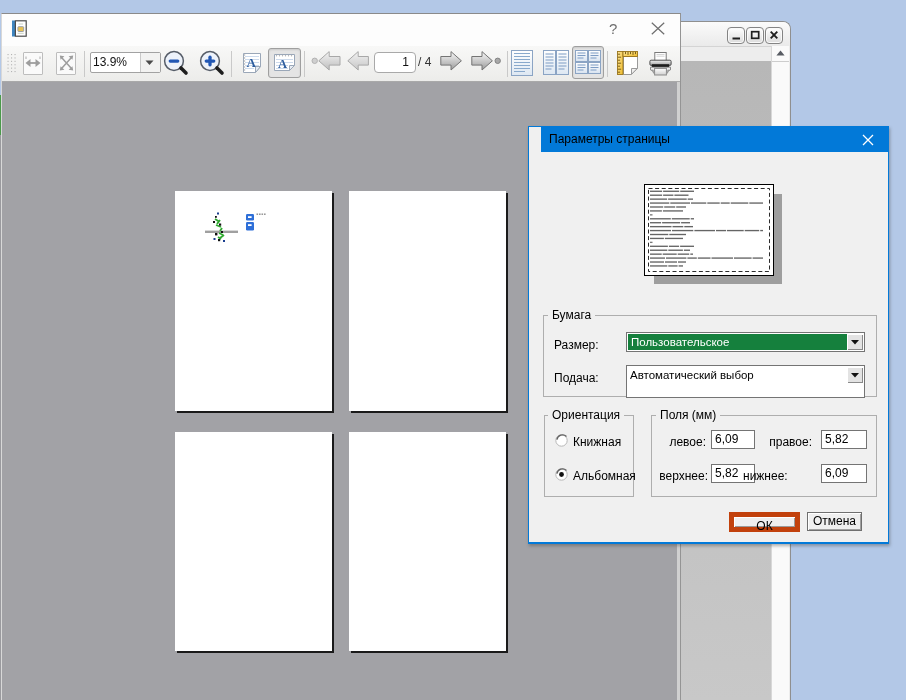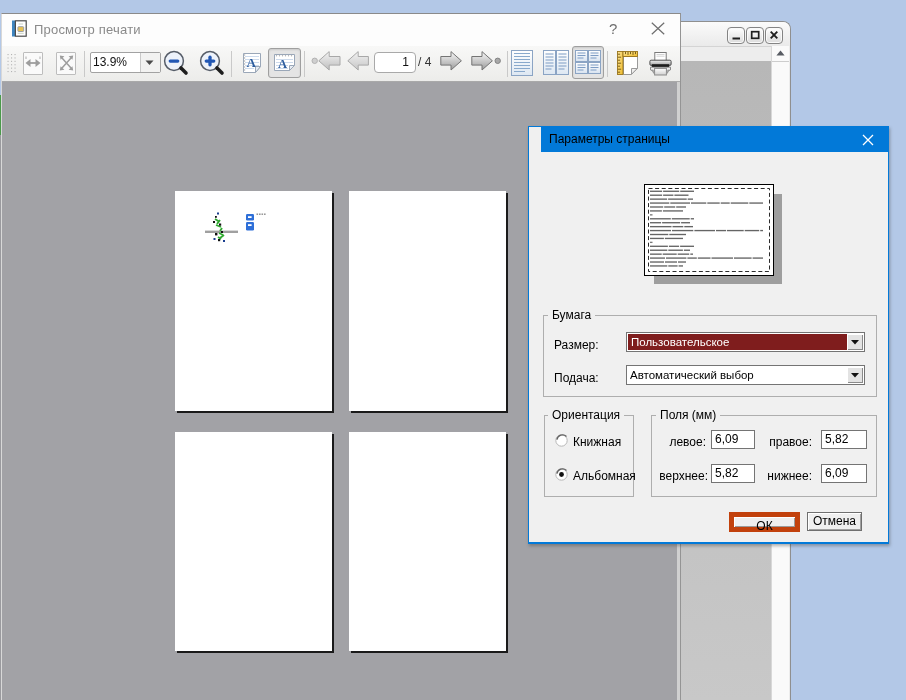--- a/index.html
+++ b/index.html
@@ -110,21 +110,20 @@
         </g>
       </svg>
     </div>
 
     <svg class="abs" style="left:10px;top:6px;" width="15" height="17">
       <rect x="0" y="0.5" width="3.2" height="16" fill="#3e85c0"></rect>
       <rect x="3.4" y="0.8" width="10.8" height="15.4" fill="#fff" stroke="#4a4a4a" stroke-width="1.2"></rect>
       <rect x="5.9" y="6.7" width="5.8" height="4.8" rx="0.8" fill="#e8c252" stroke="#9299a8" stroke-width="0.9"></rect>
       <path d="M6.6 4h4.5M5.7 13.3h6" stroke="#bcc8b4" stroke-width="0.8"></path>
     </svg>
-    <div class="abs" style="left:32px;top:0;height:32px;line-height:32px;font-size:13px;color:#8a8a8a;letter-spacing:0.2px;">Просмотр печати</div>
     <div class="abs" style="left:607px;top:0;height:32px;line-height:30px;font-size:15px;color:#6f6f6f;">?</div>
     <svg class="abs" style="left:649px;top:8px;" width="14" height="13">
         <path d="M0.8 0.8l12.4 11.4M13.2 0.8L0.8 12.2" stroke="#6e6e6e" stroke-width="1.2"></path>
       </svg>
 
     <svg class="abs" style="left:5px;top:39.5px;" width="10" height="19">
       <g fill="#b4b4b4">
           <rect x="0.5" y="0" width="1.1" height="1.1"></rect>
           <rect x="4" y="0" width="1.1" height="1.1"></rect>
           <rect x="7.5" y="0" width="1.1" height="1.1"></rect>
@@ -421,27 +420,27 @@
       <rect x="30.0" y="73.34" width="8.0" height="1.35" fill="#3f3f3f" opacity="0.8"></rect>
       <rect x="2.0" y="77.27" width="17.3" height="1.35" fill="#3f3f3f" opacity="0.8"></rect>
       <rect x="20.3" y="77.27" width="9.3" height="1.35" fill="#3f3f3f" opacity="0.8"></rect>
       <rect x="30.6" y="77.27" width="4.4" height="1.35" fill="#3f3f3f" opacity="0.8"></rect>
     </svg>
 
     <div class="grp" style="left:14px;top:188px;width:334px;height:82px;"></div>
     <div class="grplabel" style="left:19px;top:182px;">Бумага</div>
     <div class="lbl" style="left:25px;top:211px;">Размер:</div>
     <div class="field" style="left:97px;top:205px;width:239px;height:20px;"></div>
-    <div class="abs" style="left:99px;top:207px;width:218px;height:16px;background:#7f1d1d;color:#fff;font-size:11.5px;line-height:16px;padding-left:3px;">Пользовательское</div>
+    <div class="abs" style="left:99px;top:207px;width:218px;height:16px;background:#15803d;color:#fff;font-size:11.5px;line-height:16px;padding-left:3px;">Пользовательское</div>
     <div class="abs" style="left:318px;top:207px;width:16px;height:16px;background:#e3e3e3;box-shadow:inset 1px 1px 0 #fff,inset -1px -1px 0 #8a8a8a;"></div>
     <svg class="abs" style="left:322px;top:213px;" width="9" height="5">
         <path d="M0 0h8L4 4.5z" fill="#111"></path>
       </svg>
     <div class="lbl" style="left:25px;top:244px;text-align:right;">Подача:</div>
-    <div class="field" style="left:97px;top:238px;width:239px;height:20px;line-height:18px;font-size:11.5px;">Автоматический выбор</div>
+    <div class="field" style="left:97px;top:238px;width:239px;height:33px;line-height:18px;font-size:11.5px;">Автоматический выбор</div>
     <div class="abs" style="left:318px;top:240px;width:16px;height:16px;background:#e3e3e3;box-shadow:inset 1px 1px 0 #fff,inset -1px -1px 0 #8a8a8a;"></div>
     <svg class="abs" style="left:322px;top:246px;" width="9" height="5">
         <path d="M0 0h8L4 4.5z" fill="#111"></path>
       </svg>
 
     <div class="grp" style="left:15px;top:288px;width:90px;height:82px;"></div>
     <div class="grplabel" style="left:19px;top:282px;">Ориентация</div>
     <svg class="abs" style="left:26px;top:307px;" width="14" height="14">
         <circle cx="6.5" cy="6.5" r="5.7" fill="#fff" stroke="#b8b8b8"></circle>
         <path d="M11.5 2.5a5.7 5.7 0 0 0-9.6 3.2" fill="none" stroke="#636363" stroke-width="1.4"></path>
@@ -455,19 +454,19 @@
     <div class="lbl" style="left:44px;top:342px;">Альбомная</div>
 
     <div class="grp" style="left:122px;top:288px;width:226px;height:82px;"></div>
     <div class="grplabel" style="left:127px;top:282px;">Поля (мм)</div>
     <div class="lbl" style="left:101px;top:308px;width:76px;text-align:right;">левое:</div>
     <div class="field" style="left:182px;top:303px;width:44px;height:19px;line-height:17px;">6,09</div>
     <div class="lbl" style="left:214px;top:308px;width:69px;text-align:right;">правое:</div>
     <div class="field" style="left:292px;top:303px;width:46px;height:19px;line-height:17px;">5,82</div>
     <div class="lbl" style="left:103px;top:342px;width:76px;text-align:right;">верхнее:</div>
     <div class="field" style="left:182px;top:337px;width:44px;height:19px;line-height:17px;">5,82</div>
-    <div class="lbl" style="left:214px;top:342px;width:69px;text-align:right;">нижнее:</div>
+    <div class="lbl" style="left:214px;top:342px;width:69px;text-align:left;">нижнее:</div>
     <div class="field" style="left:292px;top:337px;width:46px;height:19px;line-height:17px;">6,09</div>
 
     <div class="btn" style="left:200px;top:385px;width:71px;height:20px;line-height:18px;border:5px solid #c2410c;box-shadow:inset 1px 1px 0 #fff,inset -1px -1px 0 #9a9a9a;">ОК</div>
     <div class="btn" style="left:278px;top:385px;width:55px;height:19px;line-height:17px;border:1px solid #6f6f6f;box-shadow:inset 1px 1px 0 #fff,inset -1px -1px 0 #a0a0a0;">Отмена</div>
   </div>
 </div>
 
 </body></html>

